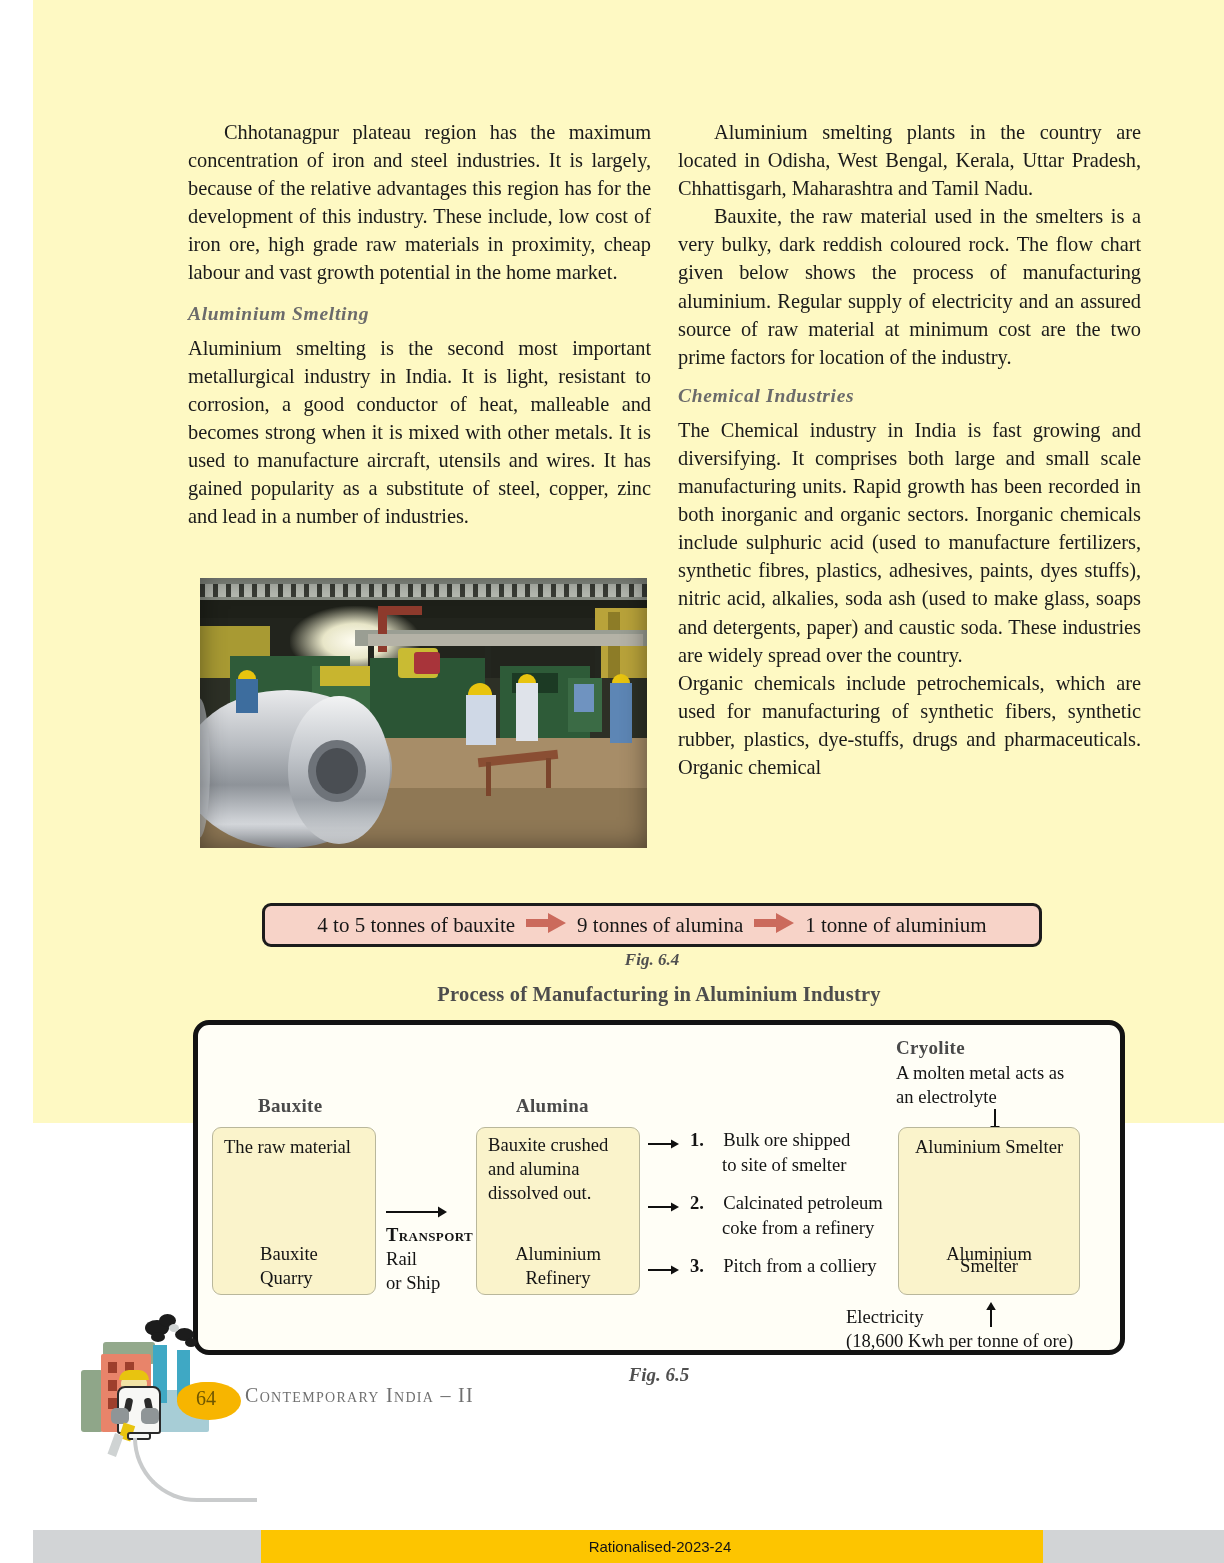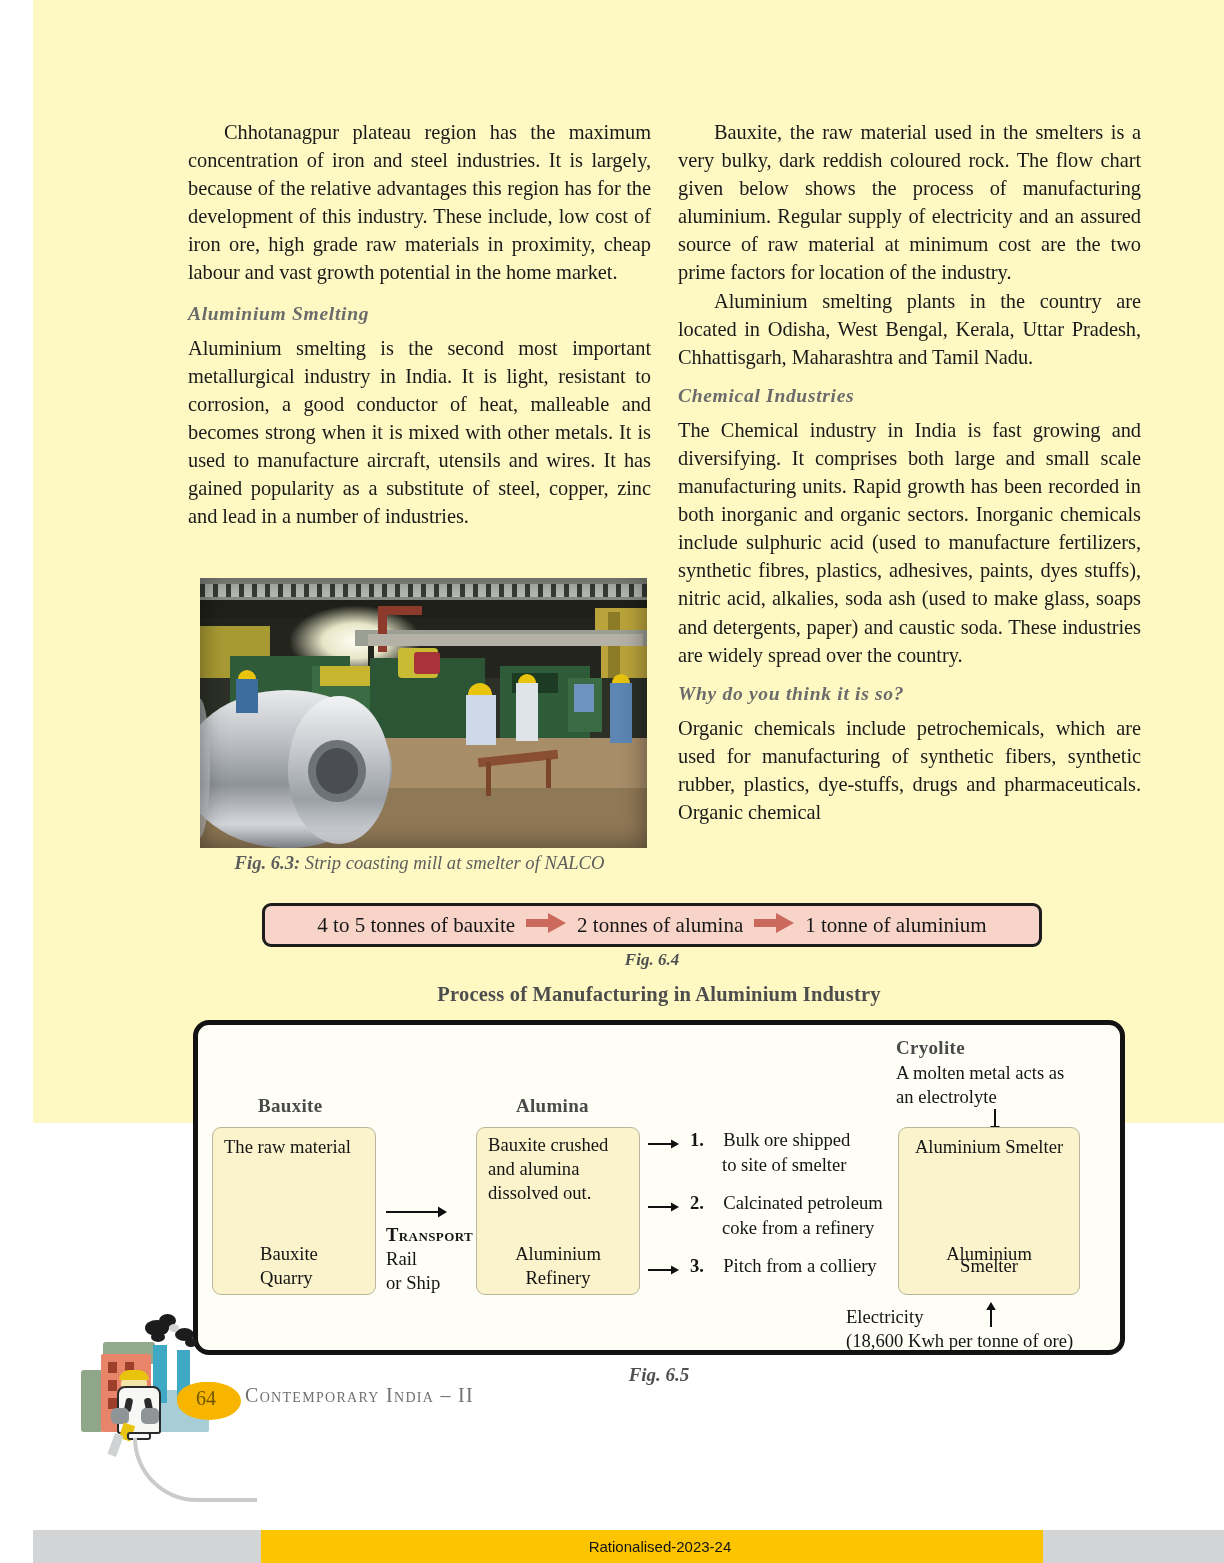--- a/index.html
+++ b/index.html
@@ -182,42 +182,37 @@
       <div style="left:36px;top:101px;width:22px;height:34px;background:#3d6d9e;"></div>
       <div style="left:318px;top:96px;width:18px;height:9px;background:#e8c40f;border-radius:9px 9px 0 0;"></div>
       <div style="left:316px;top:105px;width:22px;height:58px;background:#dfe3ea;"></div>
       <div style="left:412px;top:96px;width:18px;height:9px;background:#e8c40f;border-radius:9px 9px 0 0;"></div>
       <div style="left:410px;top:105px;width:22px;height:60px;background:#5d86b5;"></div>
 
       <div style="left:0;top:0;width:447px;height:270px;box-shadow:inset 0 0 26px rgba(0,0,0,.45);"></div>
     </div>
   </div>
 
-  <div class="fig-caption">
-    <b>Fig. 6.3:</b>
-    <span>Strip coasting mill at smelter of NALCO</span>
-  </div>
 
   <div class="col right">
+    <p class="body indent">Aluminium smelting plants in the country are located in Odisha, West Bengal, Kerala, Uttar Pradesh, Chhattisgarh,  Maharashtra and Tamil Nadu.</p>
     <p class="body indent">Bauxite, the raw material used in the smelters is a very bulky, dark reddish coloured rock. The flow chart given below shows the process of manufacturing aluminium.  Regular supply of electricity and an assured source of raw material at minimum cost are the two prime factors for location of the industry.</p>
-    <p class="body indent">Aluminium smelting plants in the country are located in Odisha, West Bengal, Kerala, Uttar Pradesh, Chhattisgarh,  Maharashtra and Tamil Nadu.</p>
     <h3 class="sub tight">Chemical Industries</h3>
     <p class="body">The Chemical industry in India is fast growing and diversifying. It comprises both large and small scale manufacturing units. Rapid growth has been recorded in both inorganic and organic sectors.  Inorganic chemicals include sulphuric acid (used to manufacture fertilizers, synthetic fibres, plastics, adhesives, paints, dyes stuffs), nitric acid, alkalies, soda ash (used to make glass, soaps and detergents, paper) and caustic soda.  These industries are widely spread over the country.</p>
-    <h3 class="sub tight">Why do you think it is so?</h3>
     <p class="body">Organic chemicals include petrochemicals, which are used for manufacturing of synthetic fibers, synthetic rubber, plastics, dye-stuffs, drugs and pharmaceuticals. Organic chemical</p>
   </div>
 
   <div class="banner">
     <span class="txt">4 to 5 tonnes of bauxite</span>
     <span class="arw">
       <svg width="40" height="20" viewBox="0 0 40 20">
           <path d="M0 6 h22 v-6 l18 10 -18 10 v-6 H0 z" fill="#cb6a5c"></path>
         </svg>
     </span>
-    <span class="txt">2 tonnes of alumina</span>
+    <span class="txt">9 tonnes of alumina</span>
     <span class="arw">
       <svg width="40" height="20" viewBox="0 0 40 20">
           <path d="M0 6 h22 v-6 l18 10 -18 10 v-6 H0 z" fill="#cb6a5c"></path>
         </svg>
     </span>
     <span class="txt">1 tonne of aluminium</span>
   </div>
   <div class="fig64">Fig. 6.4</div>
 
   <div class="chart-title">Process of Manufacturing in Aluminium Industry</div>

